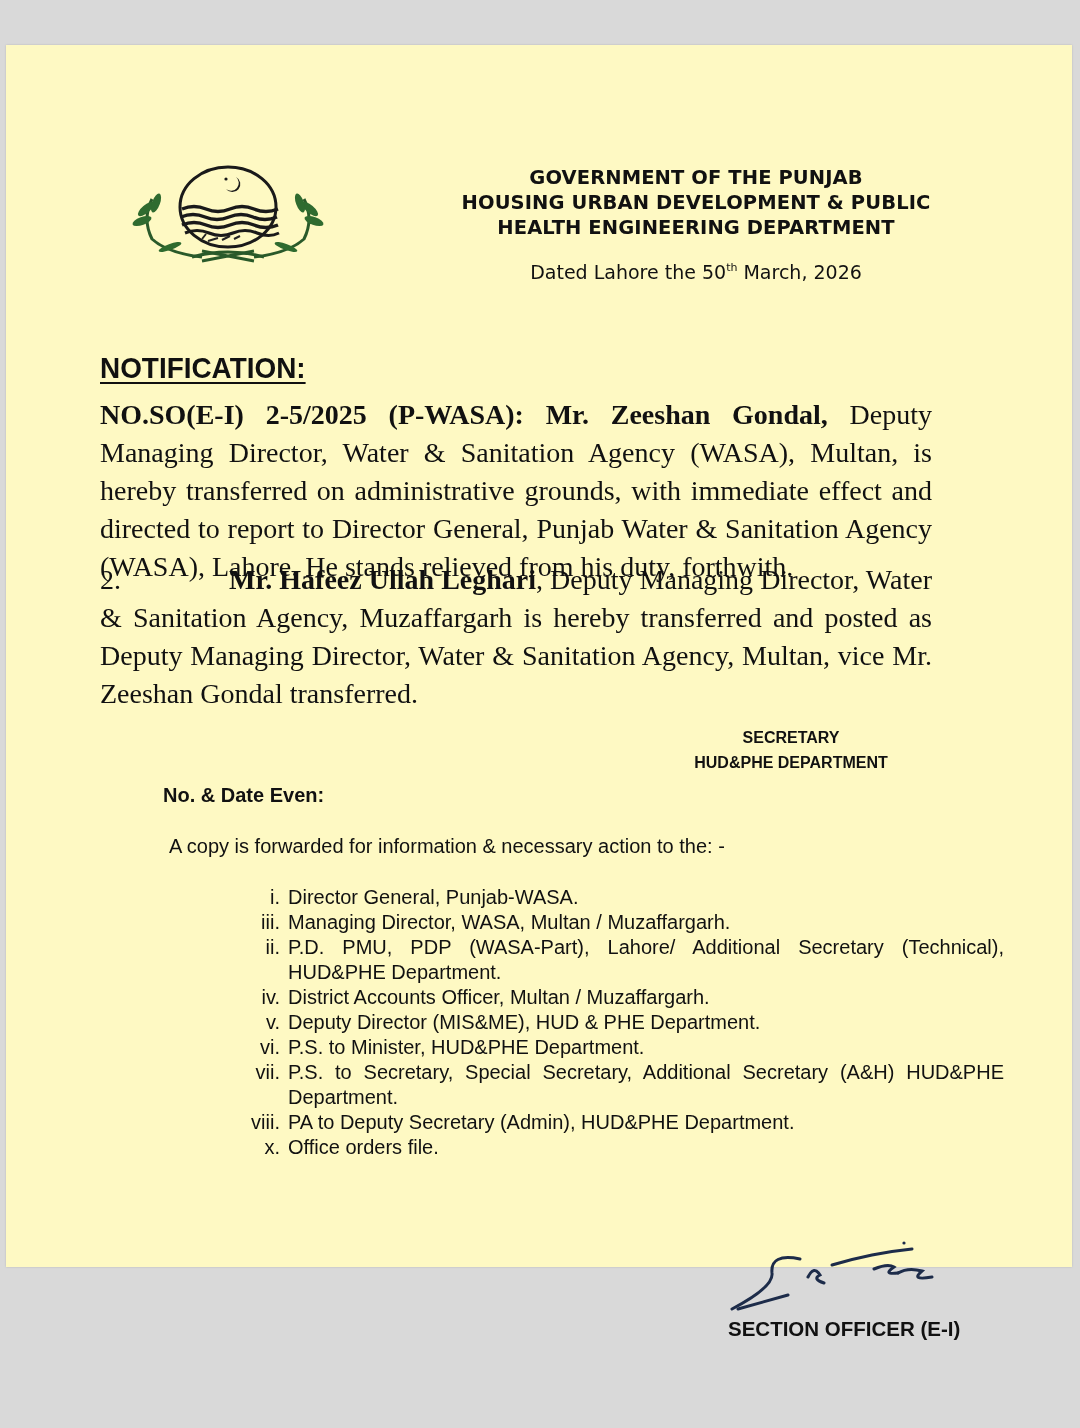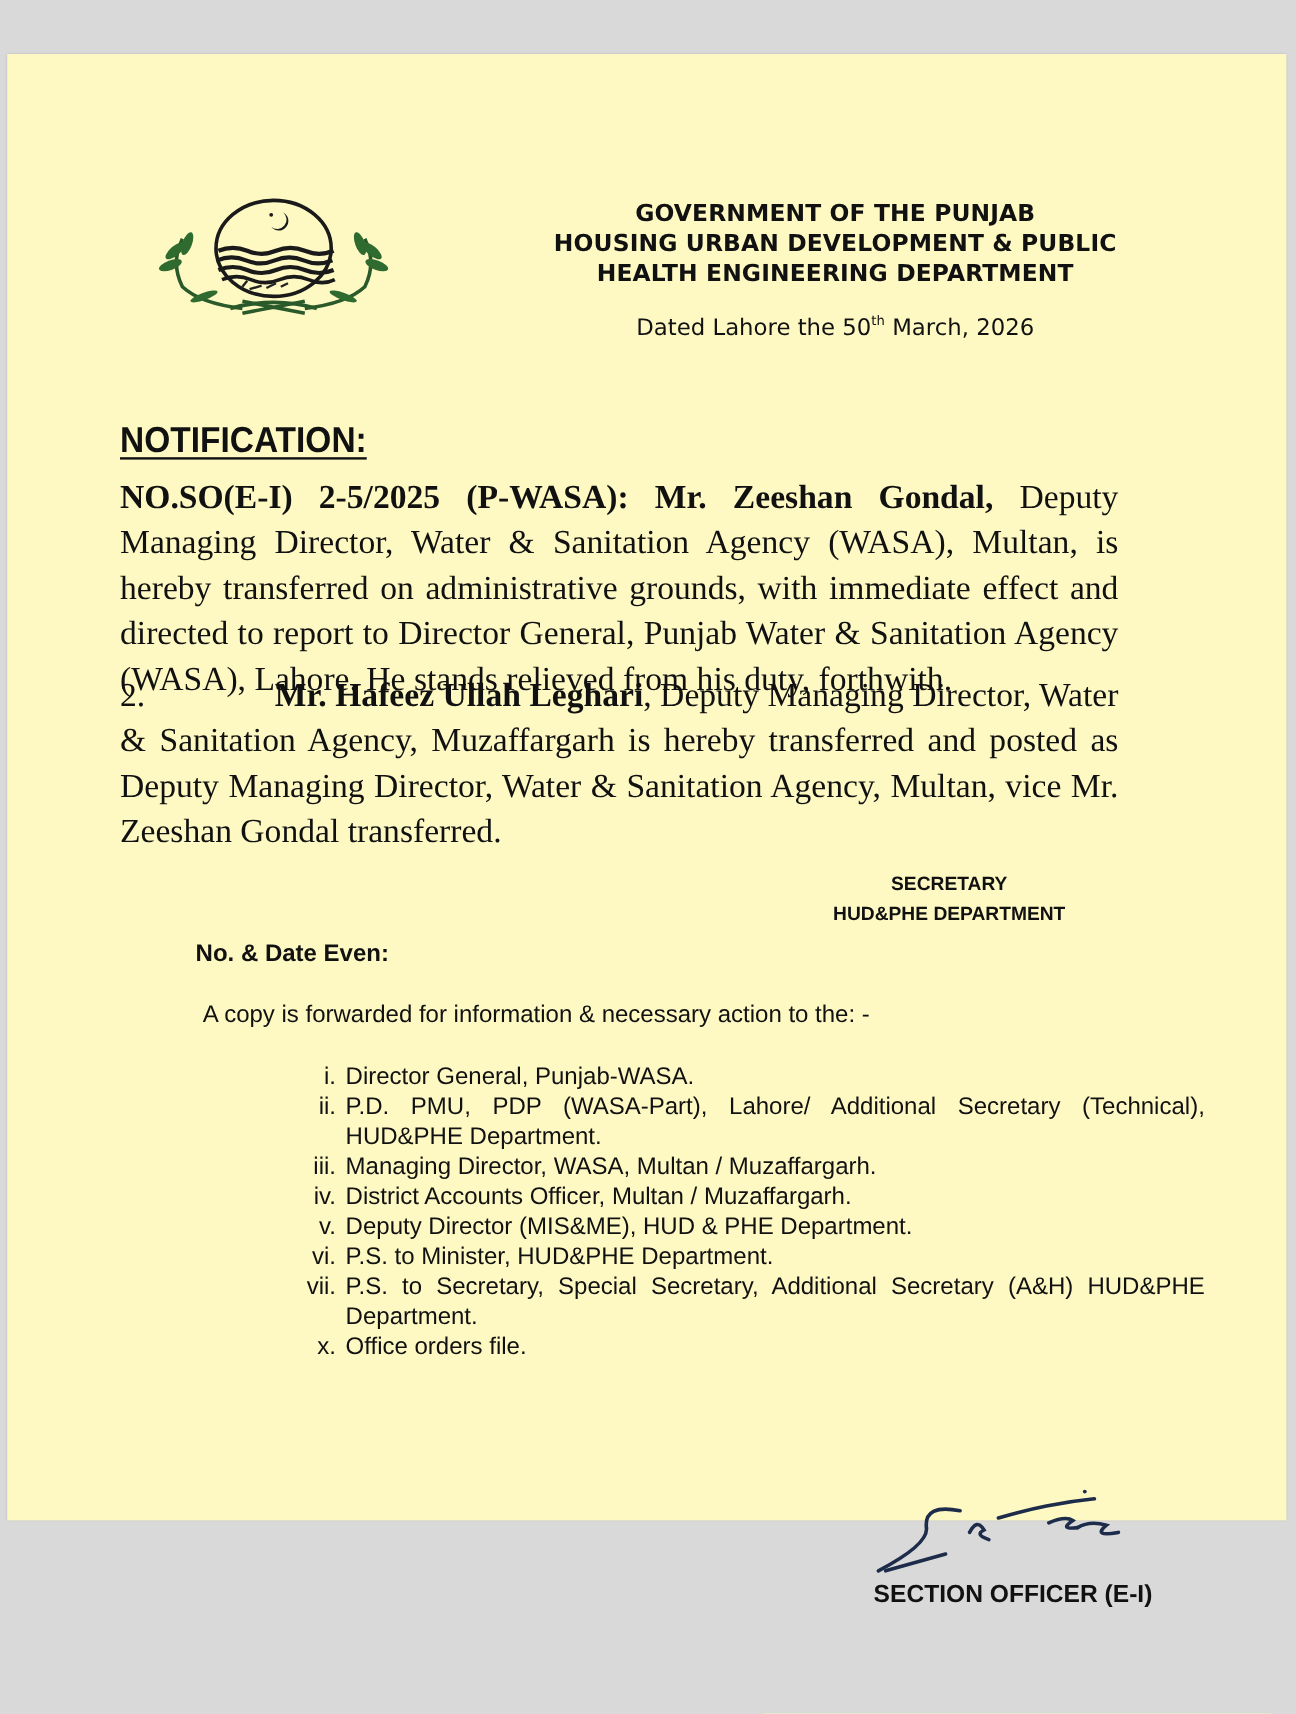--- a/index.html
+++ b/index.html
@@ -125,42 +125,46 @@
 
   <div class="even">No. &amp; Date Even:</div>
   <div class="copy">A copy is forwarded for information &amp; necessary action to the: -</div>
 
   <ul class="list">
     <li>
         <span class="rn">i.</span>
         <span class="tx">Director General, Punjab-WASA.</span>
       </li>
     <li>
+        <span class="rn">iii.</span>
+        <span class="tx">Managing Director, WASA, Multan / Muzaffargarh.</span>
+      </li>
+    <li>
         <span class="rn">ii.</span>
         <span class="tx">P.D. PMU, PDP (WASA-Part), Lahore/ Additional Secretary (Technical), HUD&amp;PHE Department.</span>
-      </li>
-    <li>
-        <span class="rn">iii.</span>
-        <span class="tx">Managing Director, WASA, Multan / Muzaffargarh.</span>
       </li>
     <li>
         <span class="rn">iv.</span>
         <span class="tx">District Accounts Officer, Multan / Muzaffargarh.</span>
       </li>
     <li>
         <span class="rn">v.</span>
         <span class="tx">Deputy Director (MIS&amp;ME), HUD &amp; PHE Department.</span>
       </li>
     <li>
         <span class="rn">vi.</span>
         <span class="tx">P.S. to Minister, HUD&amp;PHE Department.</span>
       </li>
     <li>
         <span class="rn">vii.</span>
         <span class="tx">P.S. to Secretary, Special Secretary, Additional Secretary (A&amp;H) HUD&amp;PHE Department.</span>
+      </li>
+    <li>
+        <span class="rn">viii.</span>
+        <span class="tx">PA to Deputy Secretary (Admin), HUD&amp;PHE Department.</span>
       </li>
     <li>
         <span class="rn">x.</span>
         <span class="tx">Office orders file.</span>
       </li>
   </ul>
 
   <svg class="sig" viewBox="0 0 230 80">
     <g fill="none" stroke="#1d2c4a" stroke-width="3" stroke-linecap="round">
       <path d="M72 24 q-30 -6 -28 14 q2 14 -40 36"></path>

